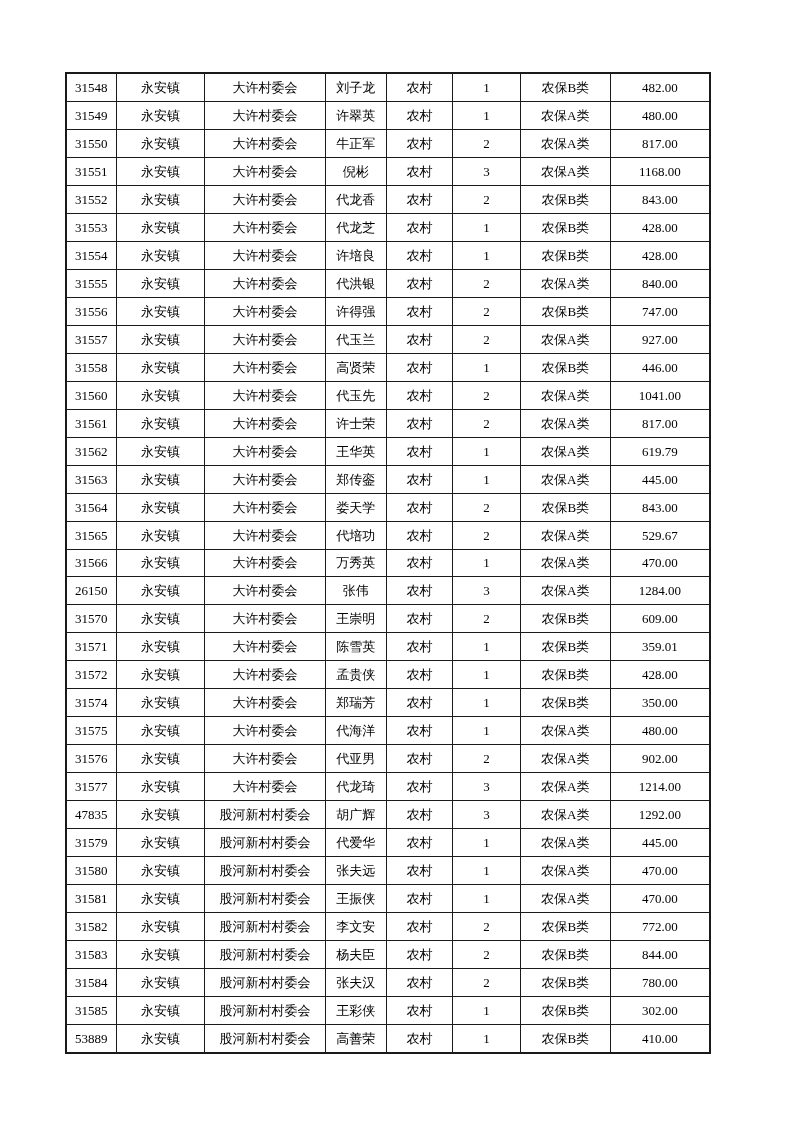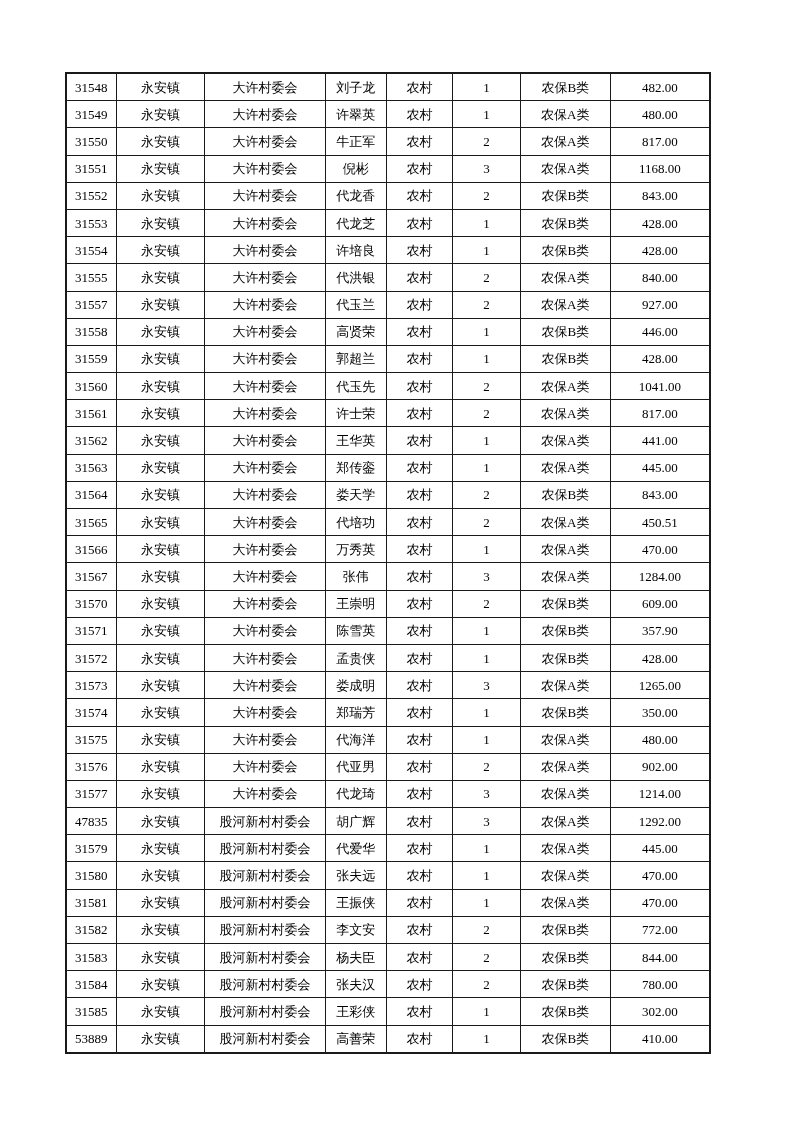--- a/index.html
+++ b/index.html
@@ -138,168 +138,158 @@
           <td>31555</td>
           <td>永安镇</td>
           <td>大许村委会</td>
           <td>代洪银</td>
           <td>农村</td>
           <td>2</td>
           <td>农保A类</td>
           <td>840.00</td>
         </tr>
         <tr>
+          <td>31556</td>
+          <td>永安镇</td>
+          <td>大许村委会</td>
+          <td>许得强</td>
+          <td>农村</td>
+          <td>2</td>
+          <td>农保B类</td>
+          <td>747.00</td>
+        </tr>
+        <tr>
           <td>31557</td>
           <td>永安镇</td>
           <td>大许村委会</td>
           <td>代玉兰</td>
           <td>农村</td>
           <td>2</td>
           <td>农保A类</td>
           <td>927.00</td>
         </tr>
         <tr>
           <td>31558</td>
           <td>永安镇</td>
           <td>大许村委会</td>
           <td>高贤荣</td>
           <td>农村</td>
           <td>1</td>
           <td>农保B类</td>
           <td>446.00</td>
         </tr>
         <tr>
-          <td>31559</td>
-          <td>永安镇</td>
-          <td>大许村委会</td>
-          <td>郭超兰</td>
+          <td>31560</td>
+          <td>永安镇</td>
+          <td>大许村委会</td>
+          <td>代玉先</td>
+          <td>农村</td>
+          <td>2</td>
+          <td>农保A类</td>
+          <td>1041.00</td>
+        </tr>
+        <tr>
+          <td>31561</td>
+          <td>永安镇</td>
+          <td>大许村委会</td>
+          <td>许士荣</td>
+          <td>农村</td>
+          <td>2</td>
+          <td>农保A类</td>
+          <td>817.00</td>
+        </tr>
+        <tr>
+          <td>31562</td>
+          <td>永安镇</td>
+          <td>大许村委会</td>
+          <td>王华英</td>
+          <td>农村</td>
+          <td>1</td>
+          <td>农保A类</td>
+          <td>619.79</td>
+        </tr>
+        <tr>
+          <td>31563</td>
+          <td>永安镇</td>
+          <td>大许村委会</td>
+          <td>郑传銮</td>
+          <td>农村</td>
+          <td>1</td>
+          <td>农保A类</td>
+          <td>445.00</td>
+        </tr>
+        <tr>
+          <td>31564</td>
+          <td>永安镇</td>
+          <td>大许村委会</td>
+          <td>娄天学</td>
+          <td>农村</td>
+          <td>2</td>
+          <td>农保B类</td>
+          <td>843.00</td>
+        </tr>
+        <tr>
+          <td>31565</td>
+          <td>永安镇</td>
+          <td>大许村委会</td>
+          <td>代培功</td>
+          <td>农村</td>
+          <td>2</td>
+          <td>农保A类</td>
+          <td>529.67</td>
+        </tr>
+        <tr>
+          <td>31566</td>
+          <td>永安镇</td>
+          <td>大许村委会</td>
+          <td>万秀英</td>
+          <td>农村</td>
+          <td>1</td>
+          <td>农保A类</td>
+          <td>470.00</td>
+        </tr>
+        <tr>
+          <td>26150</td>
+          <td>永安镇</td>
+          <td>大许村委会</td>
+          <td>张伟</td>
+          <td>农村</td>
+          <td>3</td>
+          <td>农保A类</td>
+          <td>1284.00</td>
+        </tr>
+        <tr>
+          <td>31570</td>
+          <td>永安镇</td>
+          <td>大许村委会</td>
+          <td>王崇明</td>
+          <td>农村</td>
+          <td>2</td>
+          <td>农保B类</td>
+          <td>609.00</td>
+        </tr>
+        <tr>
+          <td>31571</td>
+          <td>永安镇</td>
+          <td>大许村委会</td>
+          <td>陈雪英</td>
+          <td>农村</td>
+          <td>1</td>
+          <td>农保B类</td>
+          <td>359.01</td>
+        </tr>
+        <tr>
+          <td>31572</td>
+          <td>永安镇</td>
+          <td>大许村委会</td>
+          <td>孟贵侠</td>
           <td>农村</td>
           <td>1</td>
           <td>农保B类</td>
           <td>428.00</td>
-        </tr>
-        <tr>
-          <td>31560</td>
-          <td>永安镇</td>
-          <td>大许村委会</td>
-          <td>代玉先</td>
-          <td>农村</td>
-          <td>2</td>
-          <td>农保A类</td>
-          <td>1041.00</td>
-        </tr>
-        <tr>
-          <td>31561</td>
-          <td>永安镇</td>
-          <td>大许村委会</td>
-          <td>许士荣</td>
-          <td>农村</td>
-          <td>2</td>
-          <td>农保A类</td>
-          <td>817.00</td>
-        </tr>
-        <tr>
-          <td>31562</td>
-          <td>永安镇</td>
-          <td>大许村委会</td>
-          <td>王华英</td>
-          <td>农村</td>
-          <td>1</td>
-          <td>农保A类</td>
-          <td>441.00</td>
-        </tr>
-        <tr>
-          <td>31563</td>
-          <td>永安镇</td>
-          <td>大许村委会</td>
-          <td>郑传銮</td>
-          <td>农村</td>
-          <td>1</td>
-          <td>农保A类</td>
-          <td>445.00</td>
-        </tr>
-        <tr>
-          <td>31564</td>
-          <td>永安镇</td>
-          <td>大许村委会</td>
-          <td>娄天学</td>
-          <td>农村</td>
-          <td>2</td>
-          <td>农保B类</td>
-          <td>843.00</td>
-        </tr>
-        <tr>
-          <td>31565</td>
-          <td>永安镇</td>
-          <td>大许村委会</td>
-          <td>代培功</td>
-          <td>农村</td>
-          <td>2</td>
-          <td>农保A类</td>
-          <td>450.51</td>
-        </tr>
-        <tr>
-          <td>31566</td>
-          <td>永安镇</td>
-          <td>大许村委会</td>
-          <td>万秀英</td>
-          <td>农村</td>
-          <td>1</td>
-          <td>农保A类</td>
-          <td>470.00</td>
-        </tr>
-        <tr>
-          <td>31567</td>
-          <td>永安镇</td>
-          <td>大许村委会</td>
-          <td>张伟</td>
-          <td>农村</td>
-          <td>3</td>
-          <td>农保A类</td>
-          <td>1284.00</td>
-        </tr>
-        <tr>
-          <td>31570</td>
-          <td>永安镇</td>
-          <td>大许村委会</td>
-          <td>王崇明</td>
-          <td>农村</td>
-          <td>2</td>
-          <td>农保B类</td>
-          <td>609.00</td>
-        </tr>
-        <tr>
-          <td>31571</td>
-          <td>永安镇</td>
-          <td>大许村委会</td>
-          <td>陈雪英</td>
-          <td>农村</td>
-          <td>1</td>
-          <td>农保B类</td>
-          <td>357.90</td>
-        </tr>
-        <tr>
-          <td>31572</td>
-          <td>永安镇</td>
-          <td>大许村委会</td>
-          <td>孟贵侠</td>
-          <td>农村</td>
-          <td>1</td>
-          <td>农保B类</td>
-          <td>428.00</td>
-        </tr>
-        <tr>
-          <td>31573</td>
-          <td>永安镇</td>
-          <td>大许村委会</td>
-          <td>娄成明</td>
-          <td>农村</td>
-          <td>3</td>
-          <td>农保A类</td>
-          <td>1265.00</td>
         </tr>
         <tr>
           <td>31574</td>
           <td>永安镇</td>
           <td>大许村委会</td>
           <td>郑瑞芳</td>
           <td>农村</td>
           <td>1</td>
           <td>农保B类</td>
           <td>350.00</td>

